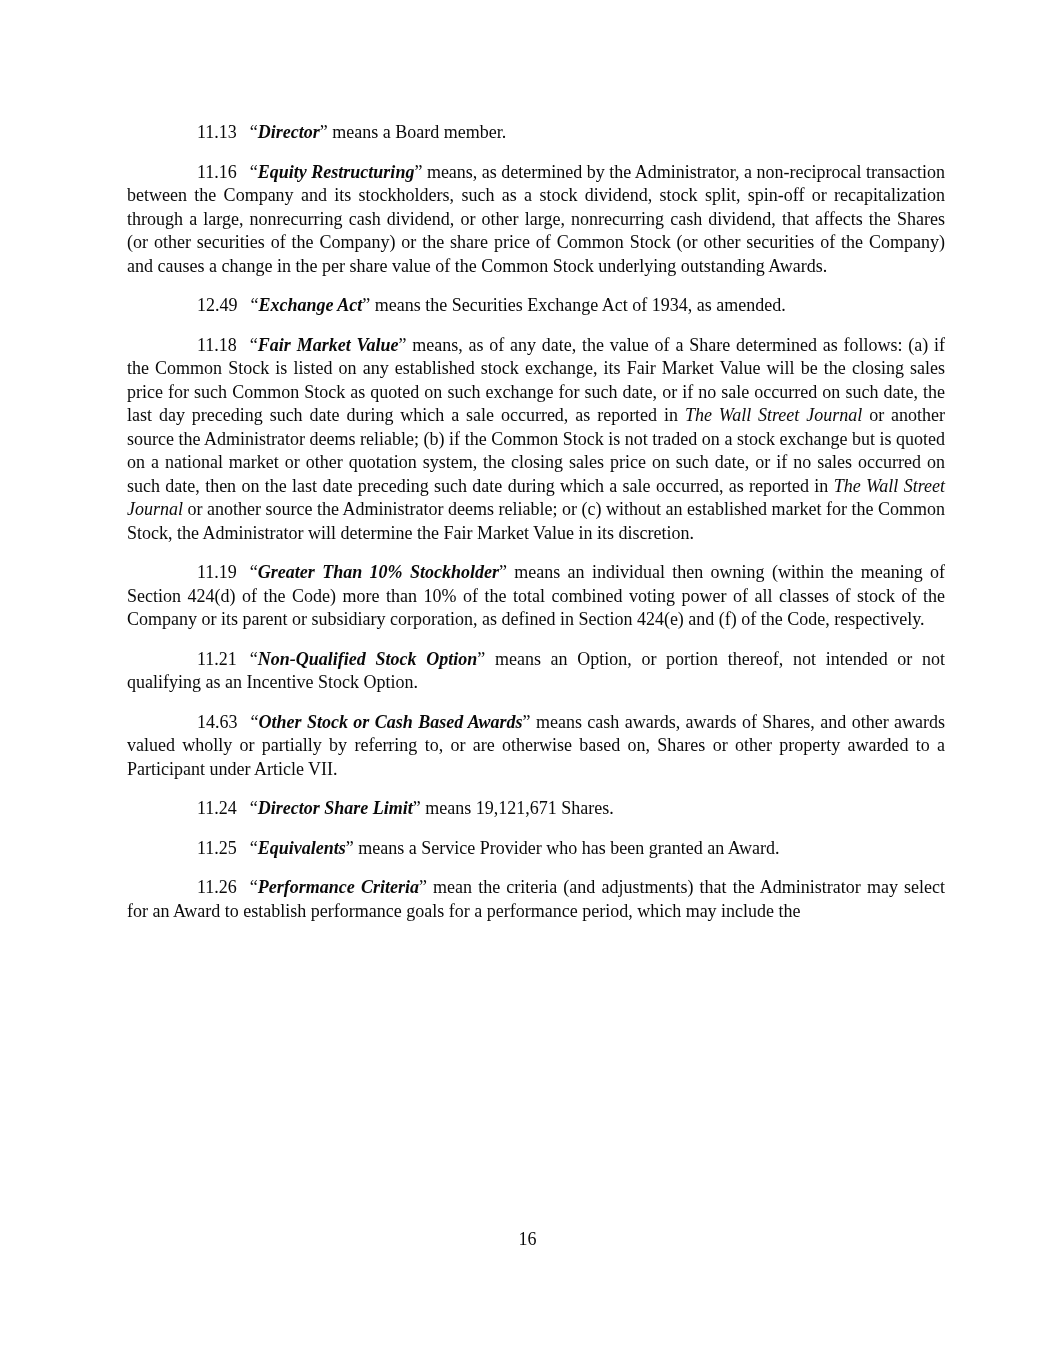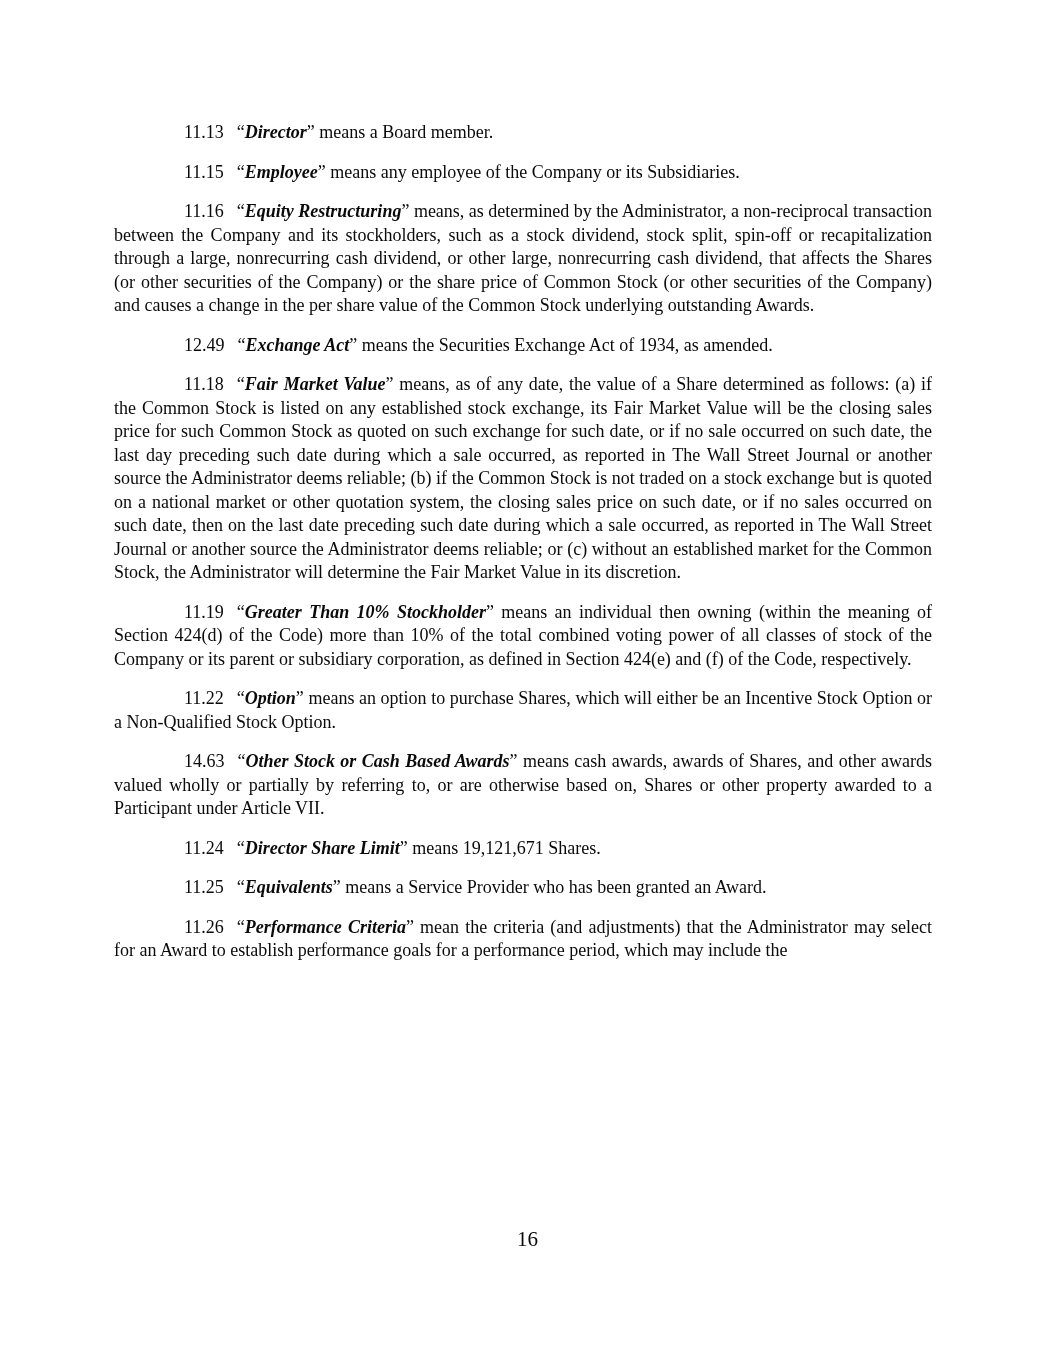--- a/index.html
+++ b/index.html
@@ -12,61 +12,61 @@
     width: 1055px;
     height: 1365px;
     margin: 0 auto;
     background: #ffffff;
     color: #0a0a0a;
     font-family: "Liberation Serif", serif;
     overflow: hidden;
   }
   .content {
     position: absolute;
-    left: 114px;
+    left: 127px;
     top: 121px;
     width: 818px;
   }
   .para {
     margin: 0 0 16px 0;
     font-size: 18px;
     line-height: 23.5px;
     text-align: justify;
     text-indent: 70px;
   }
   .num {
     padding-right: 13px;
   }
   .term {
     font-weight: bold;
     font-style: italic;
   }
   .ital {
+    font-style: italic;
   }
   .page-number {
     position: absolute;
     top: 1228px;
     left: 0;
     width: 100%;
     text-align: center;
-    font-size: 21px;
+    font-size: 18px;
     line-height: 23.5px;
   }
 </style>
 </head>
 <body>
 
 <div class="page">
   <div class="content">
       <p class="para"><span class="num">11.13</span><span class="normal">“</span><span class="term">Director</span><span class="normal">” means a Board member.</span></p>
-      <p class="para"><span class="num">11.15</span><span class="normal">“</span><span class="term">Employee</span><span class="normal">” means any employee of the Company or its Subsidiaries.</span></p>
       <p class="para"><span class="num">11.16</span><span class="normal">“</span><span class="term">Equity Restructuring</span><span class="normal">” means, as determined by the Administrator, a non-reciprocal transaction between the Company and its stockholders, such as a stock dividend, stock split, spin-off or recapitalization through a large, nonrecurring cash dividend, or other large, nonrecurring cash dividend, that affects the Shares (or other securities of the Company) or the share price of Common Stock (or other securities of the Company) and causes a change in the per share value of the Common Stock underlying outstanding Awards.</span></p>
       <p class="para"><span class="num">12.49</span><span class="normal">“</span><span class="term">Exchange Act</span><span class="normal">” means the Securities Exchange Act of 1934, as amended.</span></p>
       <p class="para"><span class="num">11.18</span><span class="normal">“</span><span class="term">Fair Market Value</span><span class="normal">” means, as of any date, the value of a Share determined as follows: (a) if the Common Stock is listed on any established stock exchange, its Fair Market Value will be the closing sales price for such Common Stock as quoted on such exchange for such date, or if no sale occurred on such date, the last day preceding such date during which a sale occurred, as reported in </span><span class="ital">The Wall Street Journal</span><span class="normal"> or another source the Administrator deems reliable; (b) if the Common Stock is not traded on a stock exchange but is quoted on a national market or other quotation system, the closing sales price on such date, or if no sales occurred on such date, then on the last date preceding such date during which a sale occurred, as reported in </span><span class="ital">The Wall Street Journal</span><span class="normal"> or another source the Administrator deems reliable; or (c) without an established market for the Common Stock, the Administrator will determine the Fair Market Value in its discretion.</span></p>
       <p class="para"><span class="num">11.19</span><span class="normal">“</span><span class="term">Greater Than 10% Stockholder</span><span class="normal">” means an individual then owning (within the meaning of Section 424(d) of the Code) more than 10% of the total combined voting power of all classes of stock of the Company or its parent or subsidiary corporation, as defined in Section 424(e) and (f) of the Code, respectively.</span></p>
-      <p class="para"><span class="num">11.22</span><span class="normal">“</span><span class="term">Option</span><span class="normal">” means an option to purchase Shares, which will either be an Incentive Stock Option or a Non-Qualified Stock Option.</span></p>
+      <p class="para"><span class="num">11.21</span><span class="normal">“</span><span class="term">Non-Qualified Stock Option</span><span class="normal">” means an Option, or portion thereof, not intended or not qualifying as an Incentive Stock Option.</span></p>
       <p class="para"><span class="num">14.63</span><span class="normal">“</span><span class="term">Other Stock or Cash Based Awards</span><span class="normal">” means cash awards, awards of Shares, and other awards valued wholly or partially by referring to, or are otherwise based on, Shares or other property awarded to a Participant under Article VII.</span></p>
       <p class="para"><span class="num">11.24</span><span class="normal">“</span><span class="term">Director Share Limit</span><span class="normal">” means 19,121,671 Shares.</span></p>
       <p class="para"><span class="num">11.25</span><span class="normal">“</span><span class="term">Equivalents</span><span class="normal">” means a Service Provider who has been granted an Award.</span></p>
       <p class="para"><span class="num">11.26</span><span class="normal">“</span><span class="term">Performance Criteria</span><span class="normal">” mean the criteria (and adjustments) that the Administrator may select for an Award to establish performance goals for a performance period, which may include the</span></p>
     </div>
   <div class="page-number">16</div>
 </div>
 
 </body></html>

